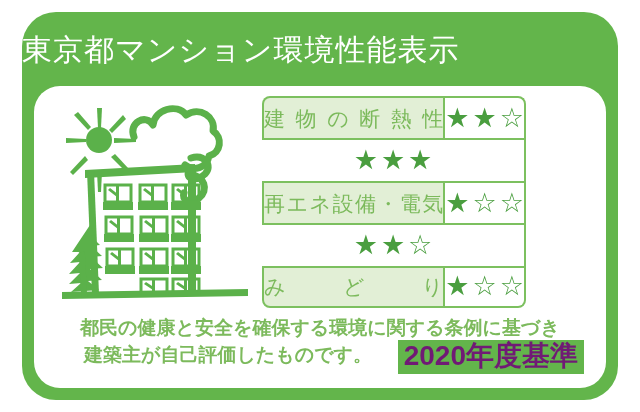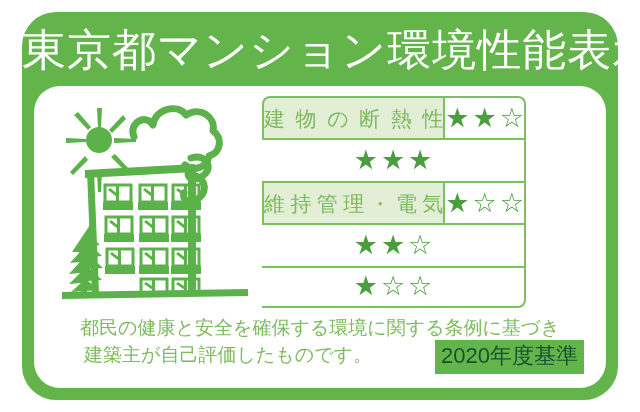--- a/index.html
+++ b/index.html
@@ -15,21 +15,21 @@
     width:596px;height:388px;
     box-sizing:border-box;
     background:#63b54b;
     border-radius:34px;
   }
   .card-title{
     position:absolute;
     left:0;top:16px;width:528px;
     text-align:left;
     color:#ffffff;
-    font-size:44px;
+    font-size:30px;
     line-height:44px;
     letter-spacing:1px;
     white-space:nowrap;
   }
   .inner-panel{
     position:absolute;
     left:12px;top:74px;
     width:572px;height:302px;
     box-sizing:border-box;
     background:#ffffff;
@@ -101,39 +101,39 @@
     font-size:27px;
     line-height:1;
     color:#4a9e3f;
     letter-spacing:0;
   }
 
   
   .footer{
     position:absolute;
     left:0;top:228px;
-    width:572px;height:70px;
+    width:572px;height:70px;font-weight:bold;
   }
   .footer-line{
     position:absolute;
     left:0;width:572px;
     text-align:center;
     color:#7cba5c;
     font-size:19px;
     line-height:24px;
     white-space:nowrap;
   }
   .footer-line-1{top:2px;}
   .footer-line-2{top:29px;left:-92px;}
   .standard-badge{
     position:absolute;
     right:22px;top:26px;
     background:#63b54b;
-    color:#14532d;
-    font-size:22px;
+    color:#701a75;
+    font-size:28px;
     line-height:30px;
     padding:1px 6px 3px 6px;
     white-space:nowrap;
   }
 </style>
 </head>
 <body>
 
 <div class="label-card">
 
@@ -274,38 +274,41 @@
       <div class="rating-row">
         <div class="row-stars">
           <span class="star">★</span>
           <span class="star">★</span>
           <span class="star">★</span>
         </div>
       </div>
 
       <div class="rating-row">
         <div class="row-label">
-          <span class="lbl">維持管理・電気</span>
-        </div>
-        <div class="row-stars">
-          <span class="star">★</span>
-          <span class="star">☆</span>
-          <span class="star">☆</span>
-        </div>
-      </div>
-
-      <div class="rating-row">
-        <div class="row-stars">
-          <span class="star">★</span>
-          <span class="star">★</span>
-          <span class="star">☆</span>
-        </div>
-      </div>
-
-      <div class="rating-row">
+          <span class="lbl">再エネ設備・電気</span>
+        </div>
+        <div class="row-stars">
+          <span class="star">★</span>
+          <span class="star">☆</span>
+          <span class="star">☆</span>
+        </div>
+      </div>
+
+      <div class="rating-row">
+        <div class="row-stars">
+          <span class="star">★</span>
+          <span class="star">★</span>
+          <span class="star">☆</span>
+        </div>
+      </div>
+
+      <div class="rating-row">
+        <div class="row-label">
+          <span class="lbl">みどり</span>
+        </div>
         <div class="row-stars">
           <span class="star">★</span>
           <span class="star">☆</span>
           <span class="star">☆</span>
         </div>
       </div>
 
     </div>
 
     <div class="footer">

